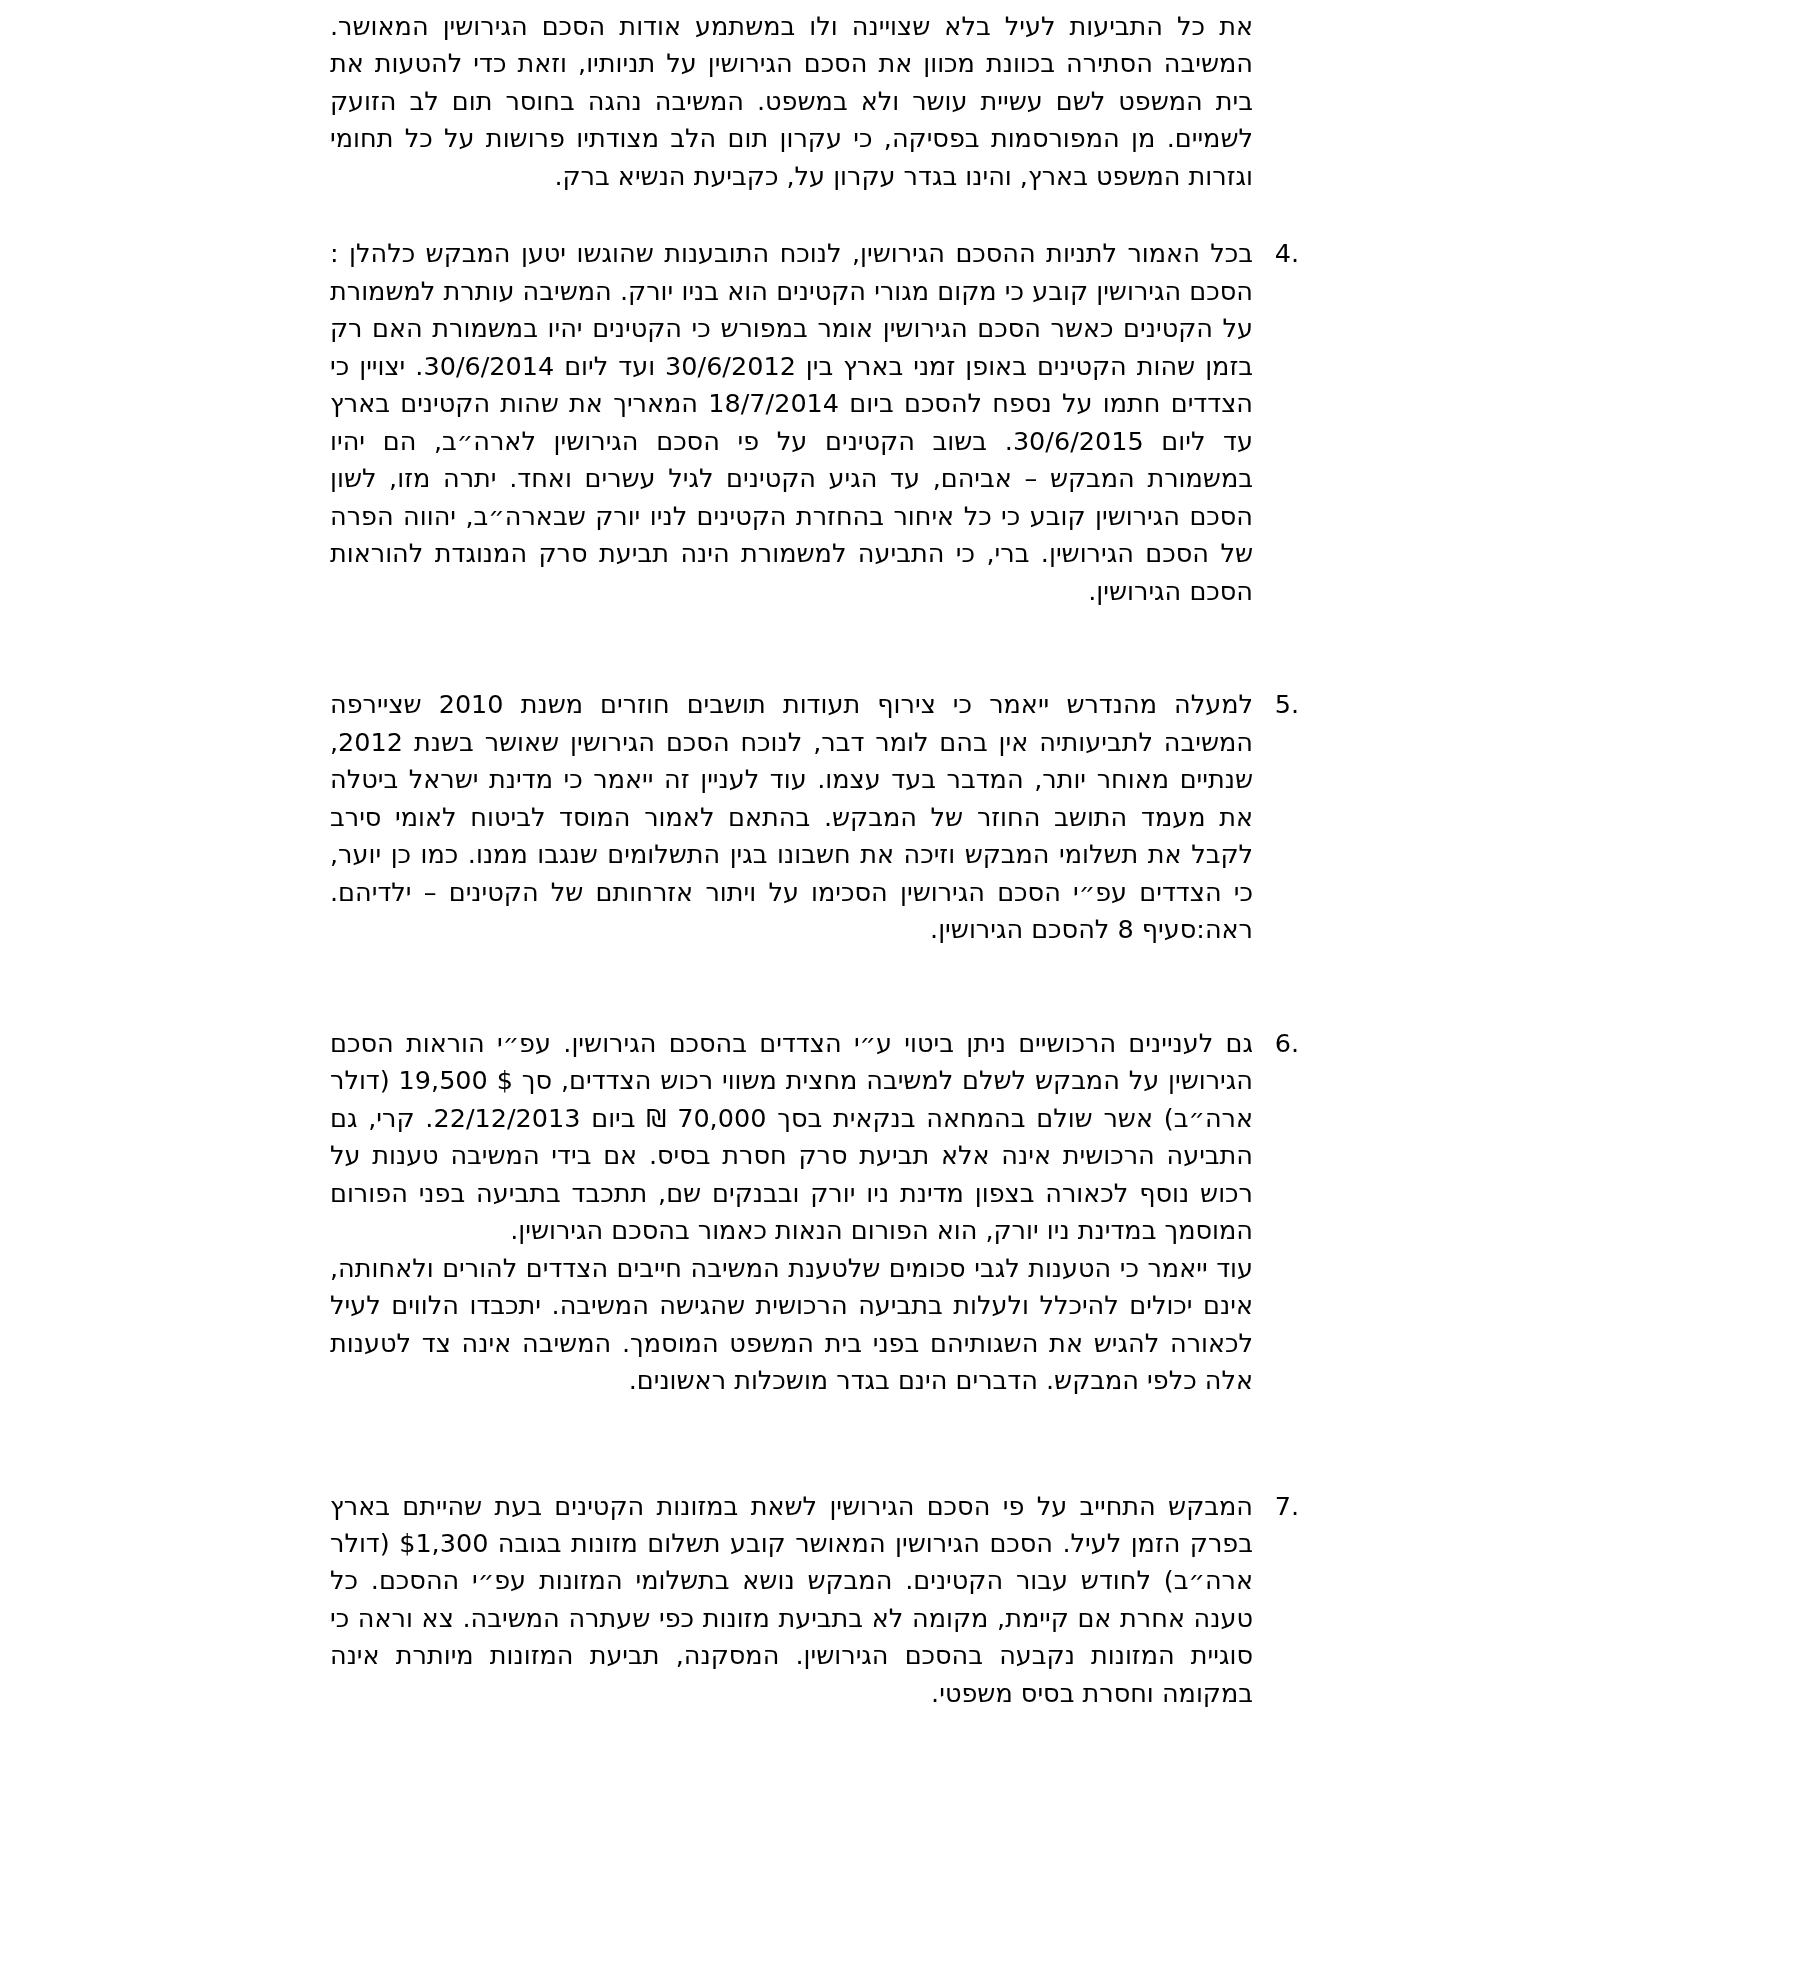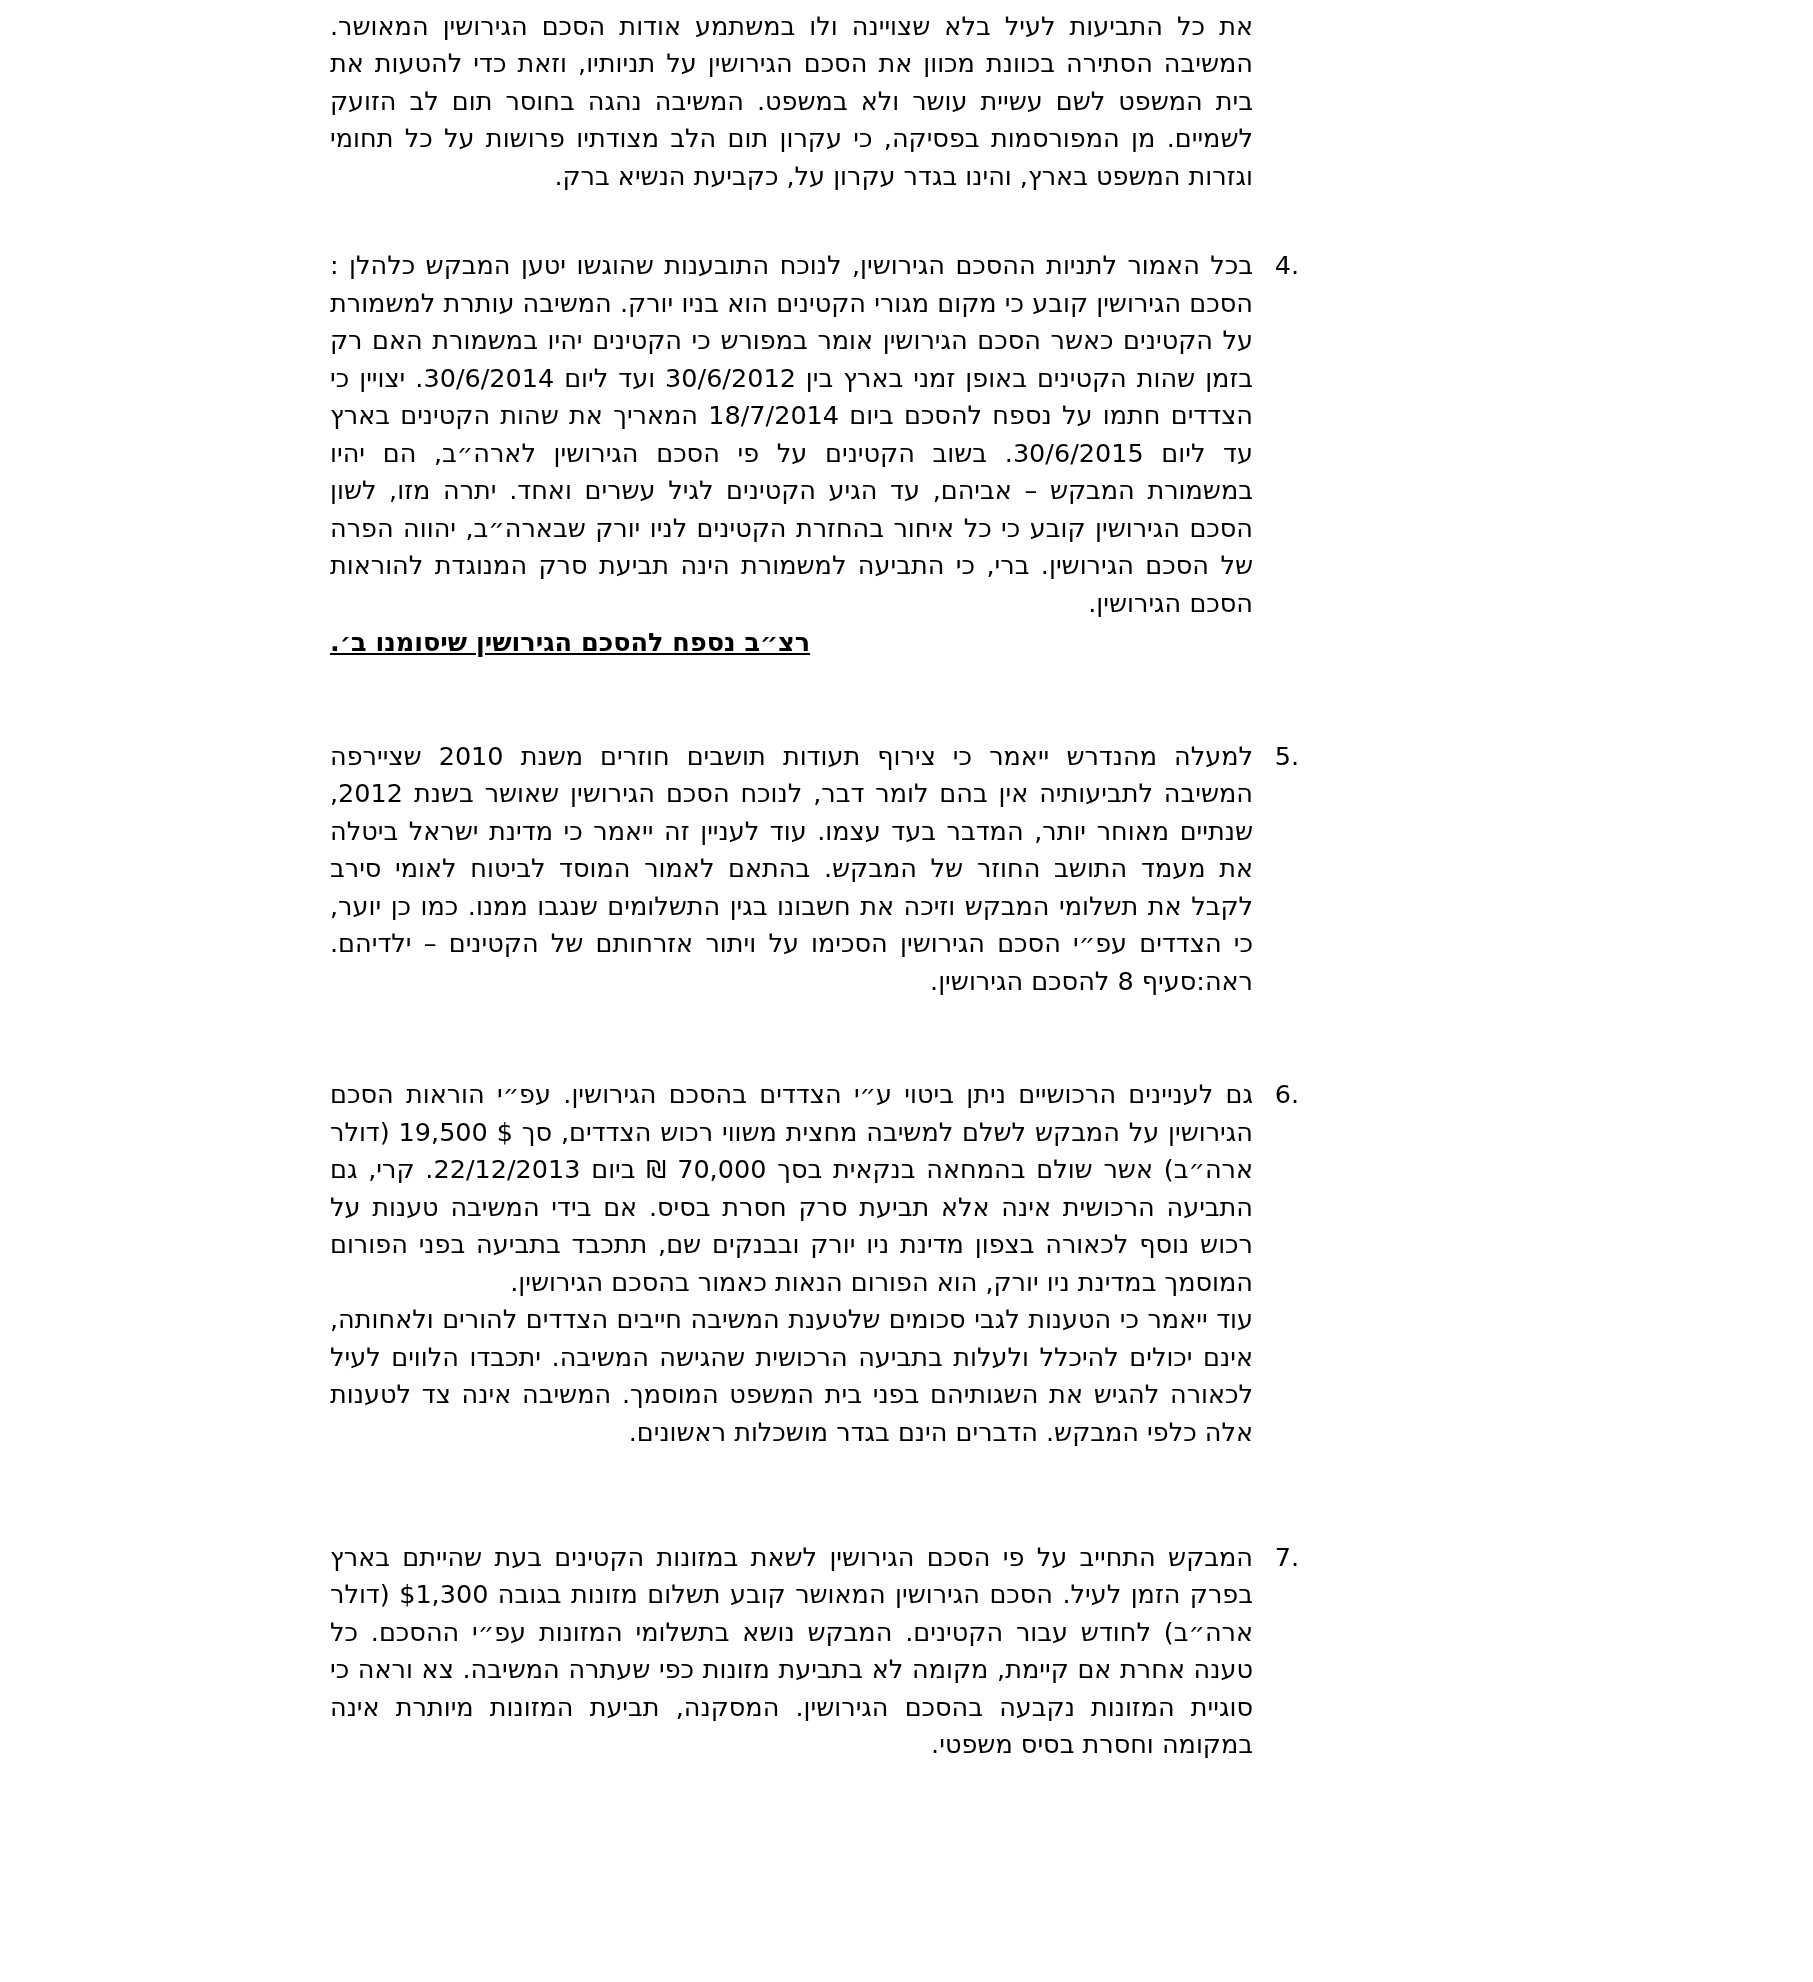--- a/index.html
+++ b/index.html
@@ -26,21 +26,21 @@
     line-height: 1.47;
     text-align: justify;
     text-justify: inter-word;
     margin: 0;
   }
   .block {
     margin-bottom: 58px;
     position: relative;
   }
   .block.intro {
-    margin-bottom: 52px;
+    margin-bottom: 40px;
   }
   .numbered {
     position: relative;
   }
   .num {
     position: absolute;
     right: -46px;
     top: 0;
     font-size: 25.5px;
     line-height: 1.47;
@@ -68,23 +68,20 @@
 
 <div class="page">
 
   <div class="block intro">
     <p class="para">את כל התביעות לעיל בלא שצויינה ולו במשתמע אודות הסכם הגירושין המאושר. המשיבה הסתירה בכוונת מכוון את הסכם הגירושין על תניותיו, וזאת כדי להטעות את בית המשפט לשם עשיית עושר ולא במשפט. המשיבה נהגה בחוסר תום לב הזועק לשמיים. מן המפורסמות בפסיקה, כי עקרון תום הלב מצודתיו פרושות על כל תחומי וגזרות המשפט בארץ, והינו בגדר עקרון על, כקביעת הנשיא ברק.</p>
   </div>
 
   <div class="block numbered sp-lg">
     <span class="num">4.</span>
     <p class="para">בכל האמור לתניות ההסכם הגירושין, לנוכח התובענות שהוגשו יטען המבקש כלהלן : הסכם הגירושין קובע כי מקום מגורי הקטינים הוא בניו יורק. המשיבה עותרת למשמורת על הקטינים כאשר הסכם הגירושין אומר במפורש כי הקטינים יהיו במשמורת האם רק בזמן שהות הקטינים באופן זמני בארץ בין 30/6/2012 ועד ליום 30/6/2014. יצויין כי הצדדים חתמו על נספח להסכם ביום 18/7/2014 המאריך את שהות הקטינים בארץ עד ליום 30/6/2015. בשוב הקטינים על פי הסכם הגירושין לארה״ב, הם יהיו במשמורת המבקש – אביהם, עד הגיע הקטינים לגיל עשרים ואחד. יתרה מזו, לשון הסכם הגירושין קובע כי כל איחור בהחזרת הקטינים לניו יורק שבארה״ב, יהווה הפרה של הסכם הגירושין. ברי, כי התביעה למשמורת הינה תביעת סרק המנוגדת להוראות הסכם הגירושין.</p>
-    <p class="para">
-      <span class="tail-line underbold">רצ״ב נספח להסכם הגירושין שיסומנו ב׳.</span>
-    </p>
   </div>
 
   <div class="block numbered sp-lg">
     <span class="num">5.</span>
     <p class="para">
       <span>למעלה מהנדרש ייאמר כי צירוף תעודות תושבים חוזרים משנת 2010 שציירפה המשיבה לתביעותיה אין בהם לומר דבר, לנוכח הסכם הגירושין שאושר בשנת 2012, שנתיים מאוחר יותר, המדבר בעד עצמו. עוד לעניין זה ייאמר כי מדינת ישראל ביטלה את מעמד התושב החוזר של המבקש. בהתאם לאמור המוסד לביטוח לאומי סירב לקבל את תשלומי המבקש וזיכה את חשבונו בגין התשלומים שנגבו ממנו. כמו כן יוער, כי הצדדים עפ״י הסכם הגירושין הסכימו על ויתור אזרחותם של הקטינים – ילדיהם. ראה:</span><span class="bold">סעיף 8 להסכם הגירושין.</span>
     </p>
   </div>
 
   <div class="block numbered sp-xl">

